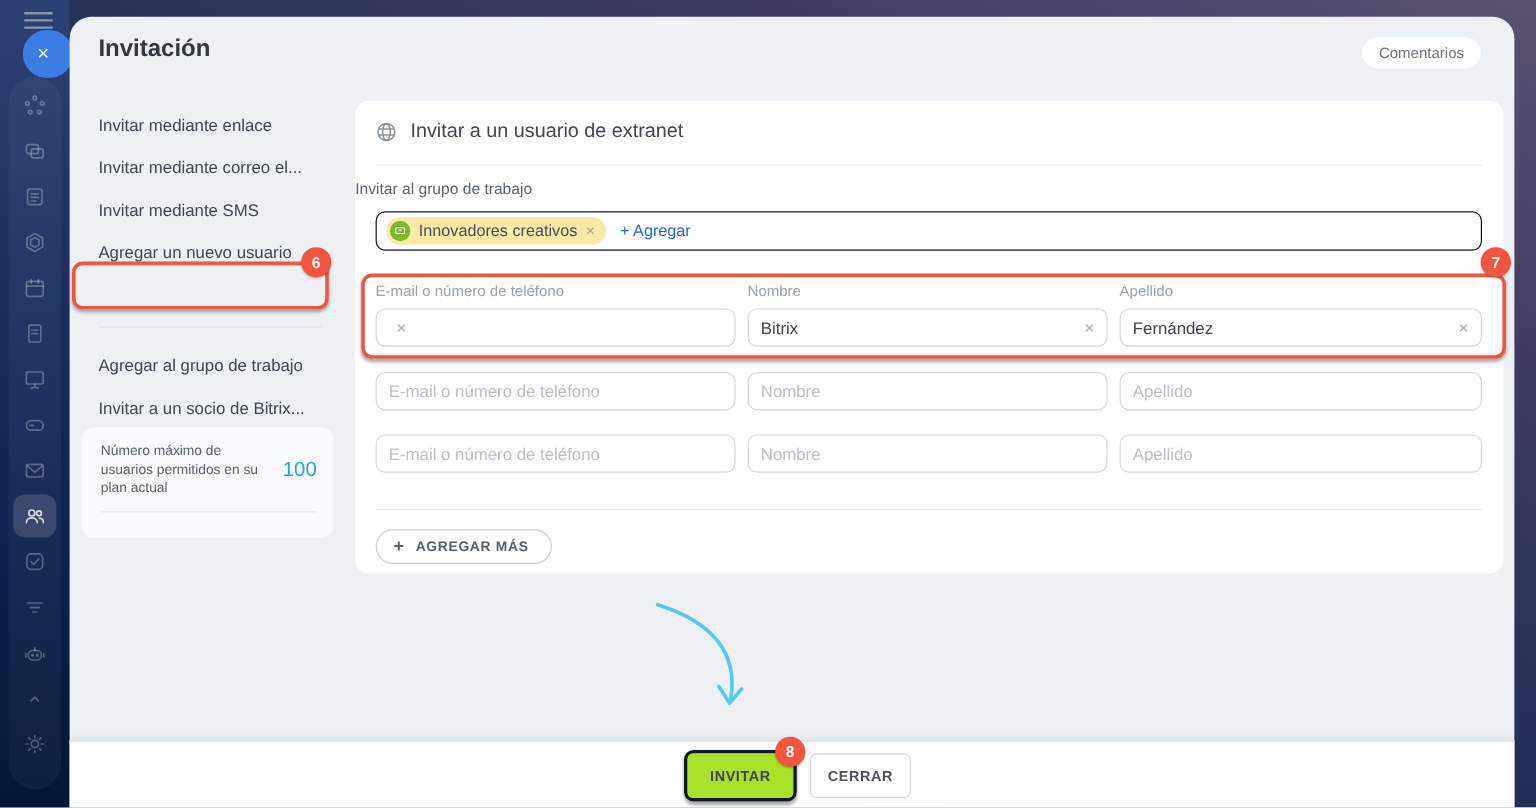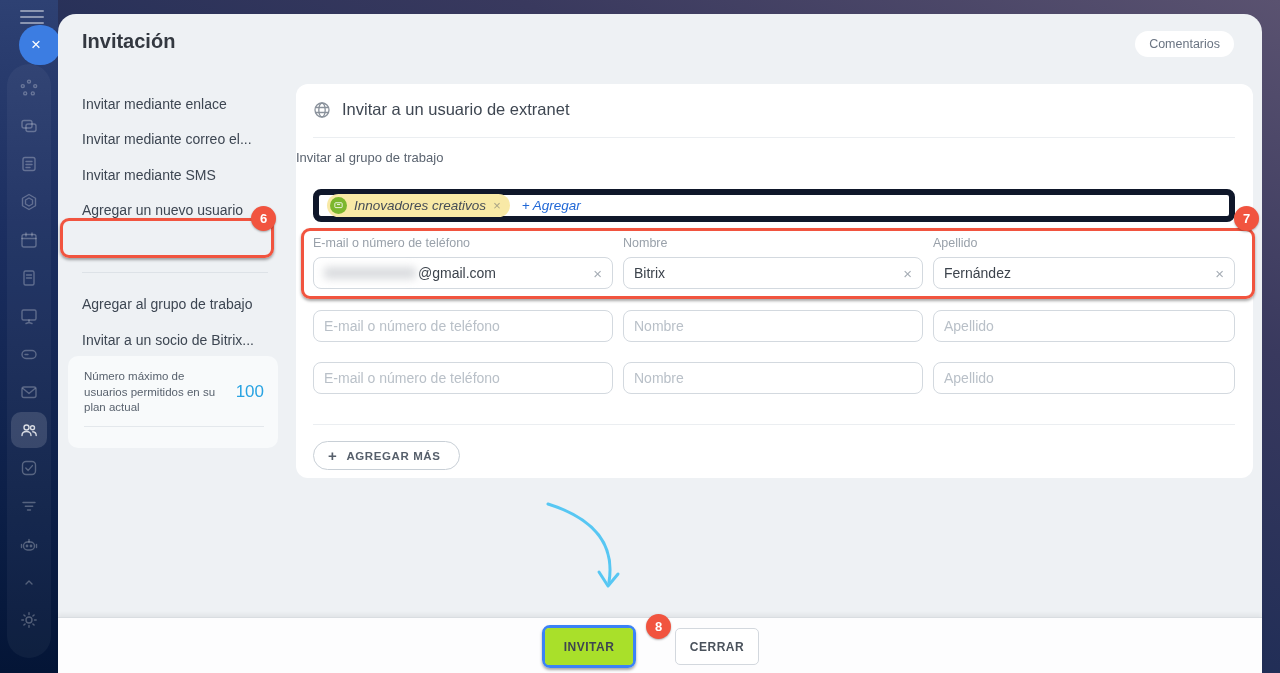--- a/index.html
+++ b/index.html
@@ -48,22 +48,22 @@
   .stats-divider { height:1px; background:#e4e8ec; margin:10px 0; }
 
   
   .main-panel { position:absolute; left:238px; top:70px; width:957px; height:394px;
     background:#fff; border-radius:12px; }
   .section-head { position:absolute; left:17px; top:16px; display:flex; align-items:center; gap:11px; }
   .globe { width:18px; height:18px; stroke:#8a929c; fill:none; stroke-width:1.3; }
   .section-title { font-size:16.5px; font-weight:500; color:#3f4752; }
   .panel-divider { position:absolute; left:17px; top:53px; width:922px; height:1px; background:#ebeef1; }
   .group-label { position:absolute; left:0; top:66px; font-size:13px; color:#5b6470; }
-  .group-box { position:absolute; left:17px; top:105px; width:922px; height:33px; background:#fff;
-    border:6px solid #0f172a; border-radius:8px; display:flex; align-items:center; padding:0 8px; gap:12px;font-style:italic; }
+  .group-box { position:absolute; left:17px; top:92px; width:922px; height:33px; background:#fff;
+    border:1px solid #0f172a; border-radius:8px; display:flex; align-items:center; padding:0 8px; gap:12px; }
   .group-tag { display:flex; align-items:center; gap:7px; background:#f8e9a6; border-radius:12px;
     padding:3px 9px 3px 3px; cursor:default; }
   .tag-circle { width:17px; height:17px; border-radius:50%; background:#7cb72e; display:flex;
     align-items:center; justify-content:center; }
   .tag-circle svg { width:11px; height:11px; stroke:#fff; fill:none; stroke-width:1.4; }
   .group-tag .tag-text { font-size:13.5px; color:#454c56; }
   .tag-remove { color:#a8a285; font-size:13px; cursor:pointer; }
   .add-link { color:#2067d6; font-size:13.5px; cursor:pointer; }
 
   .field-label { position:absolute; top:152px; font-size:12.5px; color:#99a1aa; }
@@ -80,22 +80,22 @@
   .row1 { top:173px; } .row2 { top:226px; } .row3 { top:278px; }
   .panel-divider2 { position:absolute; left:17px; top:340px; width:922px; height:1px; background:#ebeef1; }
   .add-more-btn { position:absolute; left:17px; top:357px; height:29px; padding:0 18px 0 14px;
     display:flex; align-items:center; gap:9px; background:#fff; border:1px solid #c8cfd6;
     border-radius:15px; font-size:11.5px; font-weight:700; letter-spacing:.6px; color:#565f6b; cursor:pointer; }
   .plus-glyph { font-size:15px; font-weight:700; color:#565f6b; }
 
   
   .modal-footer { position:absolute; left:0; bottom:0; width:1204px; height:56px; background:#fdfdfe;
     border-top:1px solid #d9dde1; box-shadow:0 -3px 4px rgba(0,0,0,.05); }
-  .invite-ann { position:absolute; left:484px; top:7px; width:94px; height:43px;
-    border:3px solid #3b82f6; border-radius:8px; box-shadow:0 2px 3px rgba(0,0,0,.35); }
+  .invite-ann { position:absolute; left:512px; top:7px; width:94px; height:43px;
+    border:3px solid #0f172a; border-radius:8px; box-shadow:0 2px 3px rgba(0,0,0,.35); }
   .invite-btn { width:100%; height:100%; background:#a9e02a; border:none; border-radius:4px;
     font-size:12px; font-weight:700; letter-spacing:.5px; color:#3e4551; cursor:pointer;
     font-family:"Liberation Sans",sans-serif; }
   .cerrar-btn { position:absolute; left:617px; top:10px; width:84px; height:37px; background:#fff;
     border:1px solid #d3d8de; border-radius:5px; font-size:12px; font-weight:700; letter-spacing:.5px;
     color:#4a525c; cursor:pointer; font-family:"Liberation Sans",sans-serif; }
 
   
   .ann-rect { position:absolute; border:3px solid #f1543f; border-radius:9px; z-index:20;
     box-shadow:0 2px 3px rgba(0,0,0,.35); pointer-events:none; }
@@ -267,24 +267,20 @@
           <span class="tag-remove">×</span>
         </span>
         <span class="add-link">+ Agregar</span>
       </div>
 
       <div class="field-label col1">E-mail o número de teléfono</div>
       <div class="field-label col2">Nombre</div>
       <div class="field-label col3">Apellido</div>
 
       <div class="fake-input col1 row1">
-        <span class="val">
-            <span class="redacted"></span>
-            <span>@gmail.com</span>
-          </span>
         <span class="clear-x">×</span>
       </div>
       <div class="fake-input col2 row1">
         <span class="val">Bitrix</span>
         <span class="clear-x">×</span>
       </div>
       <div class="fake-input col3 row1">
         <span class="val">Fernández</span>
         <span class="clear-x">×</span>
       </div>

